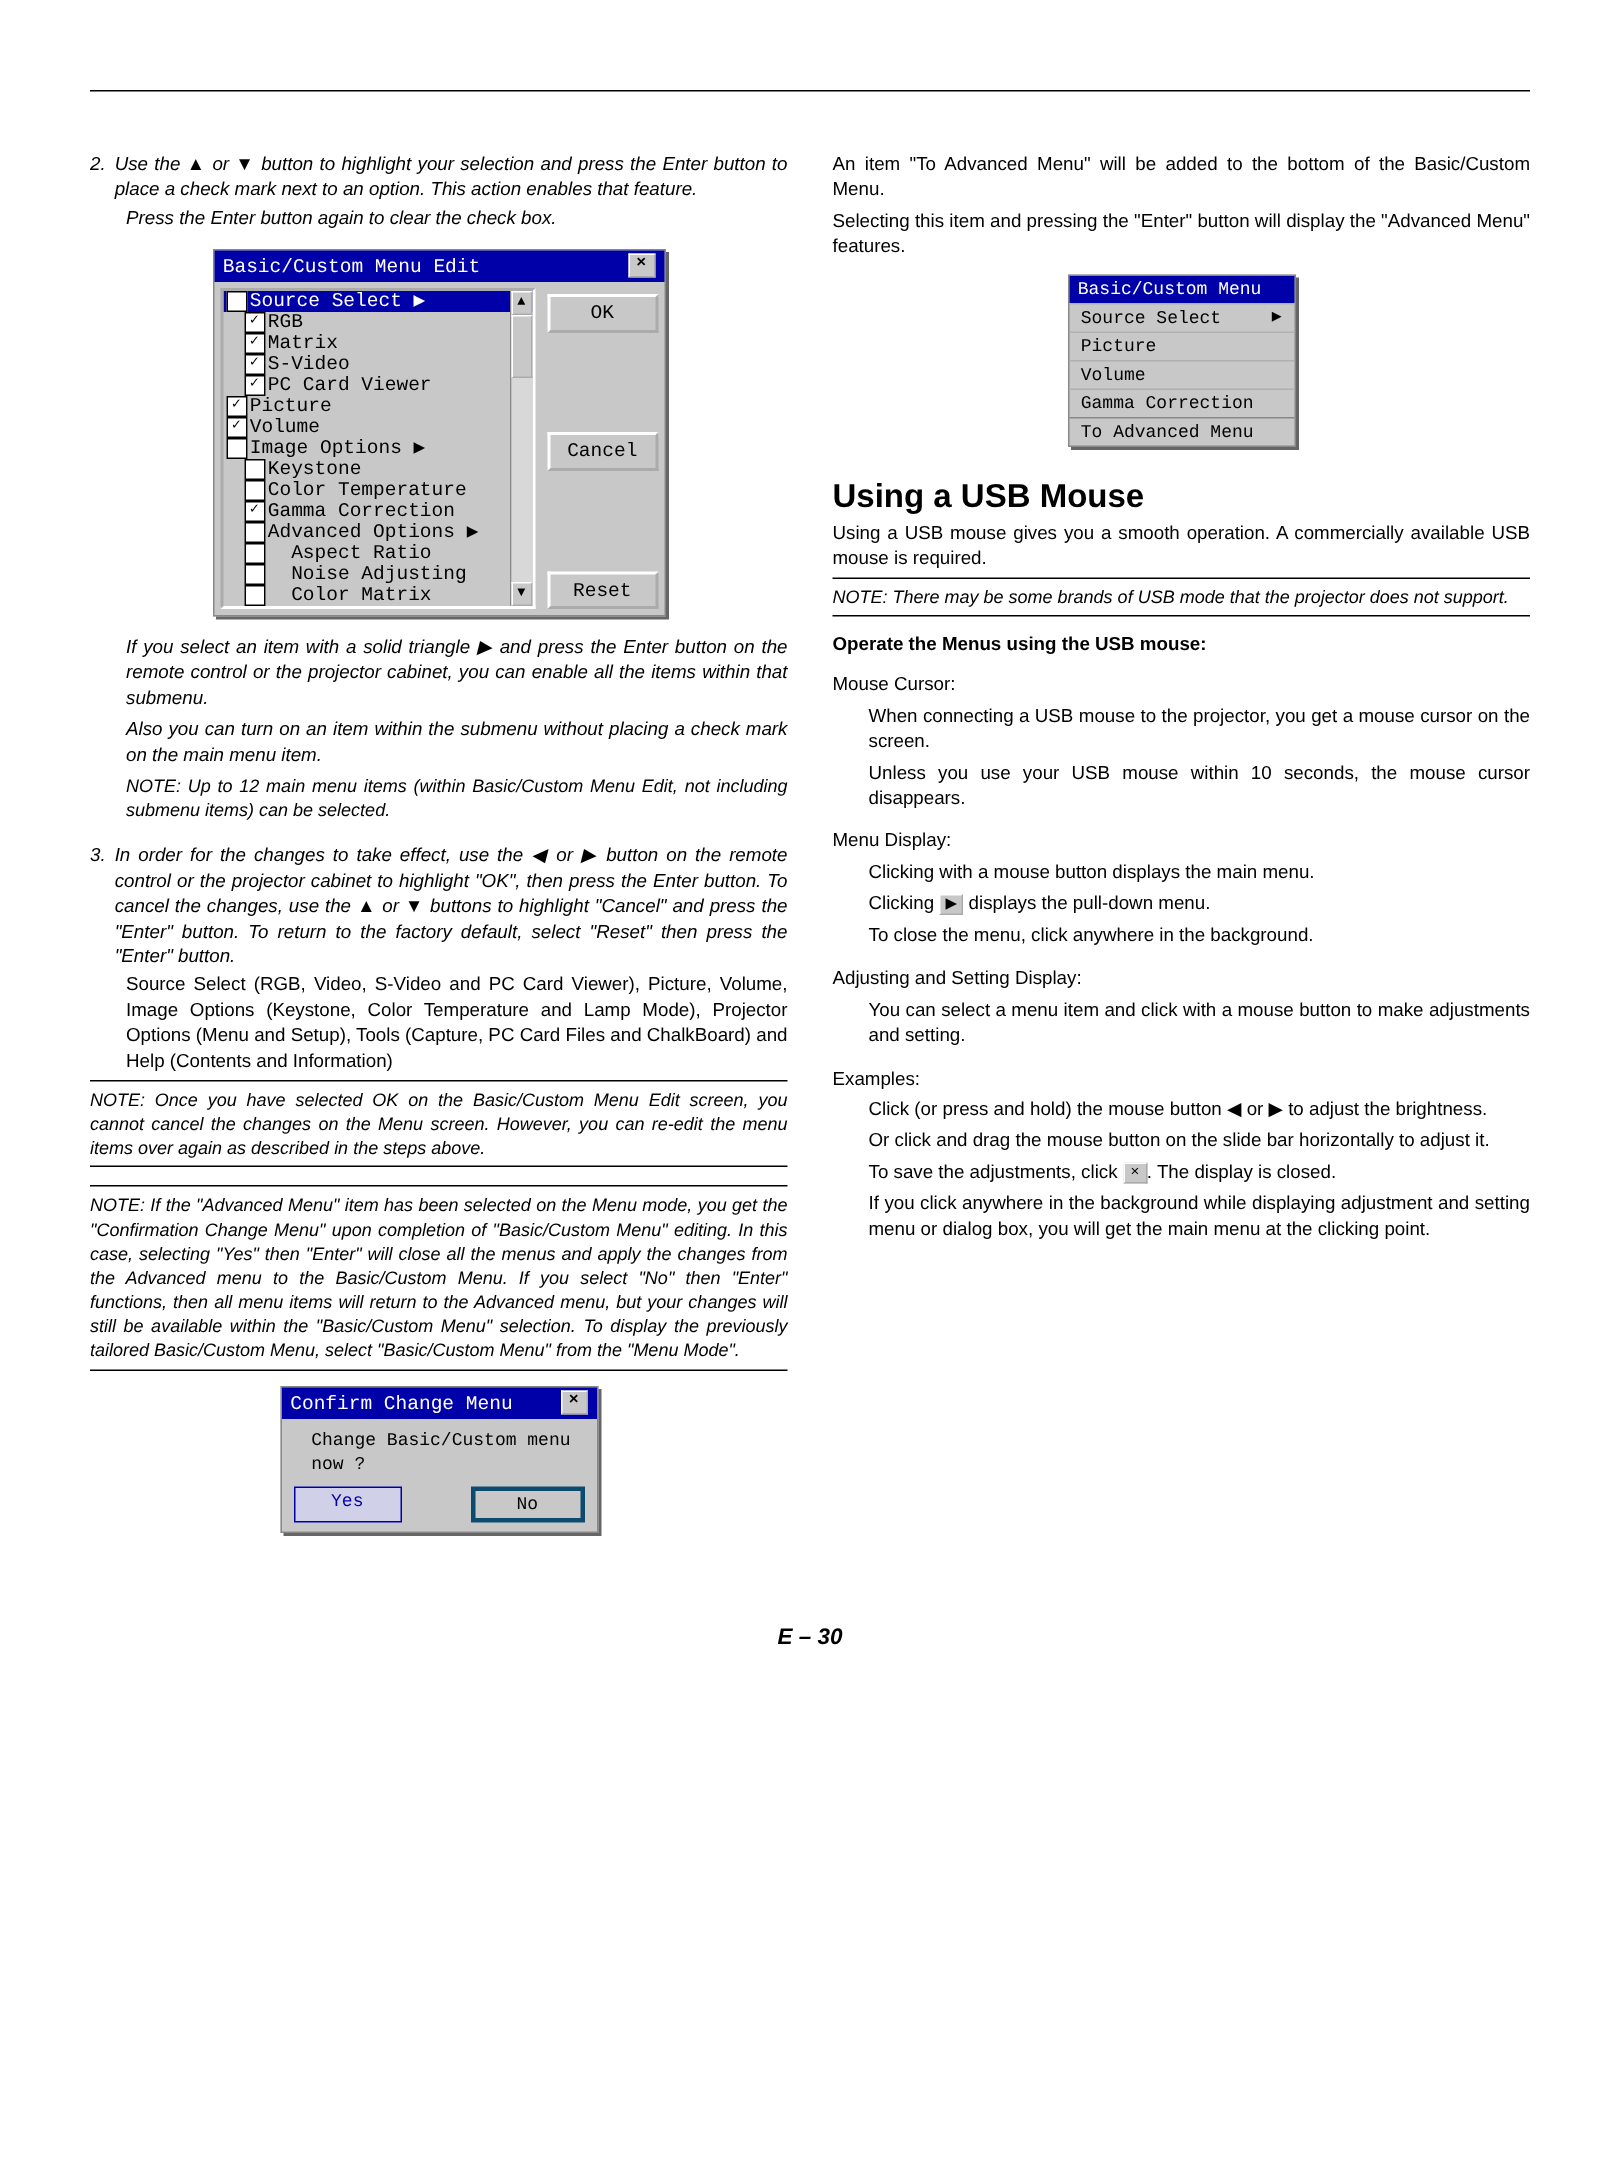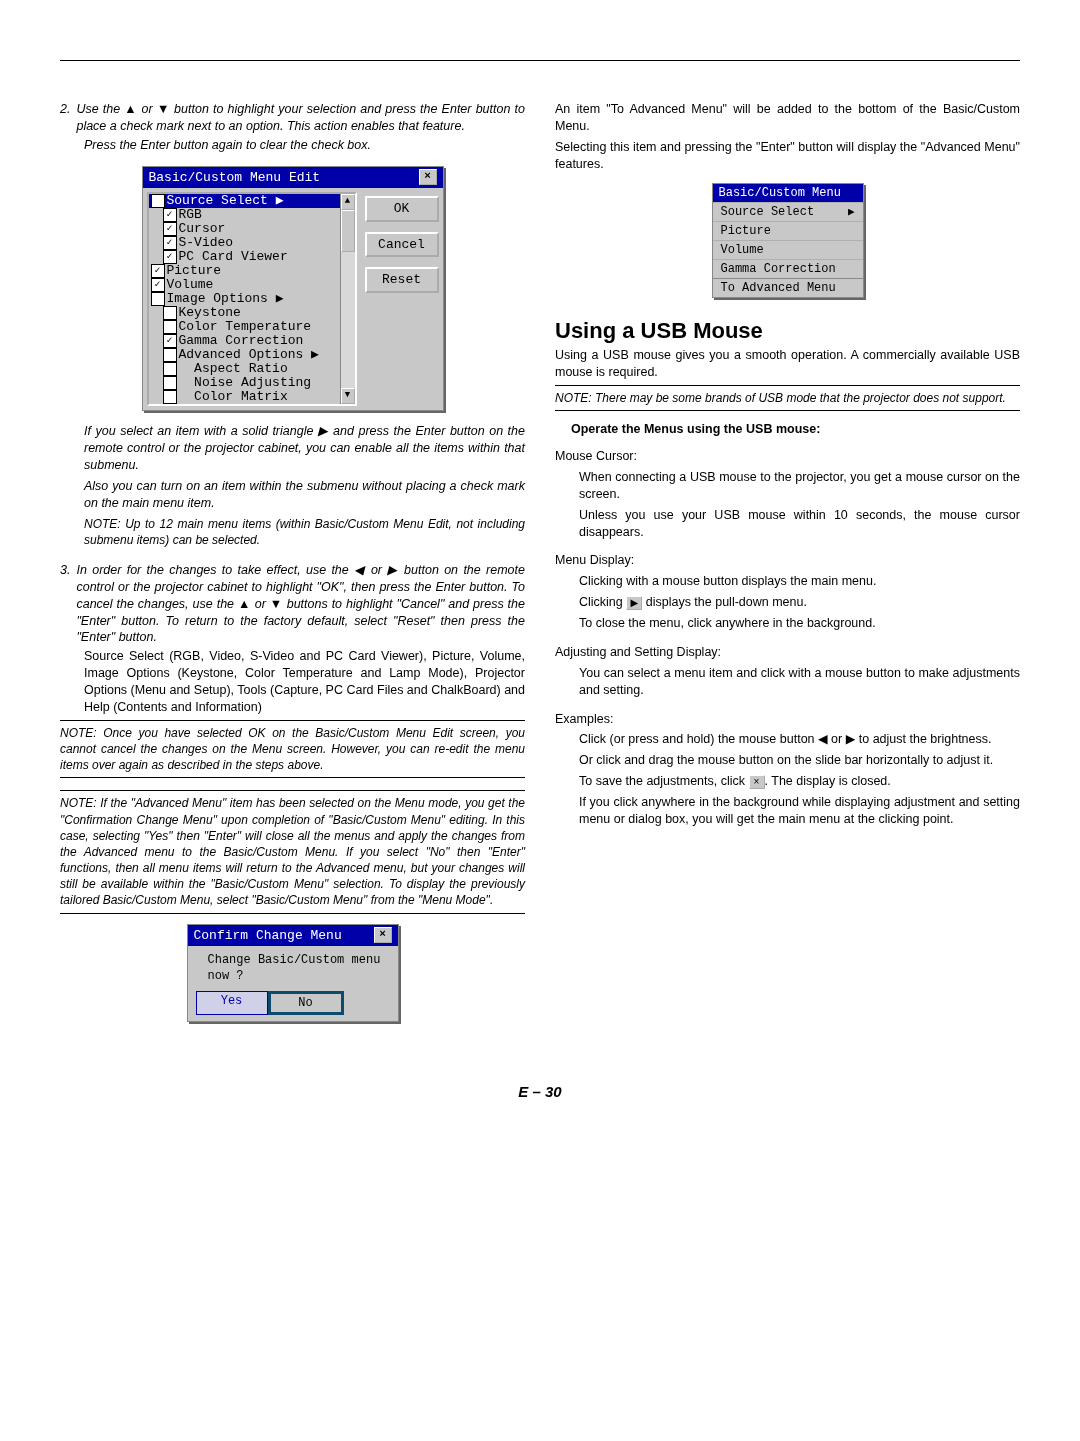--- a/index.html
+++ b/index.html
@@ -52,21 +52,21 @@
   .indent { margin-left: 24px; }
   .indent2 { margin-left: 24px; }
   h2.section {
     font-size: 22px;
     font-weight: bold;
     margin: 18px 0 2px 0;
   }
   .subhead {
     font-weight: bold;
     font-size: 12.5px;
-    margin: 10px 0 2px 16px;
+    margin: 10px 0 2px 0;
   }
   .pager {
     text-align: center;
     font-weight: bold;
     font-style: italic;
     font-size: 15px;
     margin-top: 50px;
   }
   
   .ui-panel {
@@ -159,20 +159,21 @@
     line-height: 12px;
   }
   .ui-scroll .track { flex: 1; background: #d8d8d8; }
   .ui-track-thumb { background: #c8c8c8; border:1px outset #fff; height:40px; }
   .ui-btns {
     display: flex;
     flex-direction: column;
     gap: 10px;
     width: 74px;
     padding-top: 4px;
+    justify-content: space-between;
   }
   .ui-btn {
     background: #c8c8c8;
     border: 2px outset #fff;
     text-align: center;
     padding: 2px 0;
     font-family: "Courier New", monospace;
     font-size: 13px;
   }
   
@@ -205,21 +206,22 @@
     margin: 10px auto;
   }
   .confirm .row-d {
     padding: 6px 8px 2px 20px;
     font-family: "Courier New", monospace;
     font-size: 12px;
   }
   .confirm .btns {
     display: flex;
     gap: 0;
-    padding: 4px 21px 6px 8px;
+    padding: 4px 8px 6px 8px;
+    justify-content: space-between;
   }
   .confirm .dbtn {
     flex: 0 0 70px;
     border: 3px solid #0c4a6e;
     text-align: center;
     font-family: "Courier New", monospace;
     font-size: 12px;
     padding: 1px 0;
     background: #c8c8c8;
   }
@@ -258,21 +260,21 @@
     <div class="ui-panel" style="width:300px">
       <div class="ui-titlebar">
         <span>Basic/Custom Menu Edit</span>
         <span class="ui-close">×</span>
       </div>
       <div class="ui-body">
         <div class="ui-list">
           <div class="ui-list-inner" id="edit-list">
               <div class="ui-row hl"><span class="chk">✓</span><span>Source Select ▶</span></div>
               <div class="ui-row"><span class="chk sub">✓</span><span>RGB</span></div>
-              <div class="ui-row"><span class="chk sub">✓</span><span>Cursor</span></div>
+              <div class="ui-row"><span class="chk sub">✓</span><span>Matrix</span></div>
               <div class="ui-row"><span class="chk sub">✓</span><span>S-Video</span></div>
               <div class="ui-row"><span class="chk sub">✓</span><span>PC Card Viewer</span></div>
               <div class="ui-row"><span class="chk">✓</span><span>Picture</span></div>
               <div class="ui-row"><span class="chk">✓</span><span>Volume</span></div>
               <div class="ui-row"><span class="chk"></span><span>Image Options ▶</span></div>
               <div class="ui-row"><span class="chk sub"></span><span>Keystone</span></div>
               <div class="ui-row"><span class="chk sub"></span><span>Color Temperature</span></div>
               <div class="ui-row"><span class="chk sub">✓</span><span>Gamma Correction</span></div>
               <div class="ui-row"><span class="chk sub"></span><span>Advanced Options ▶</span></div>
               <div class="ui-row"><span class="chk sub"></span><span>  Aspect Ratio</span></div>

